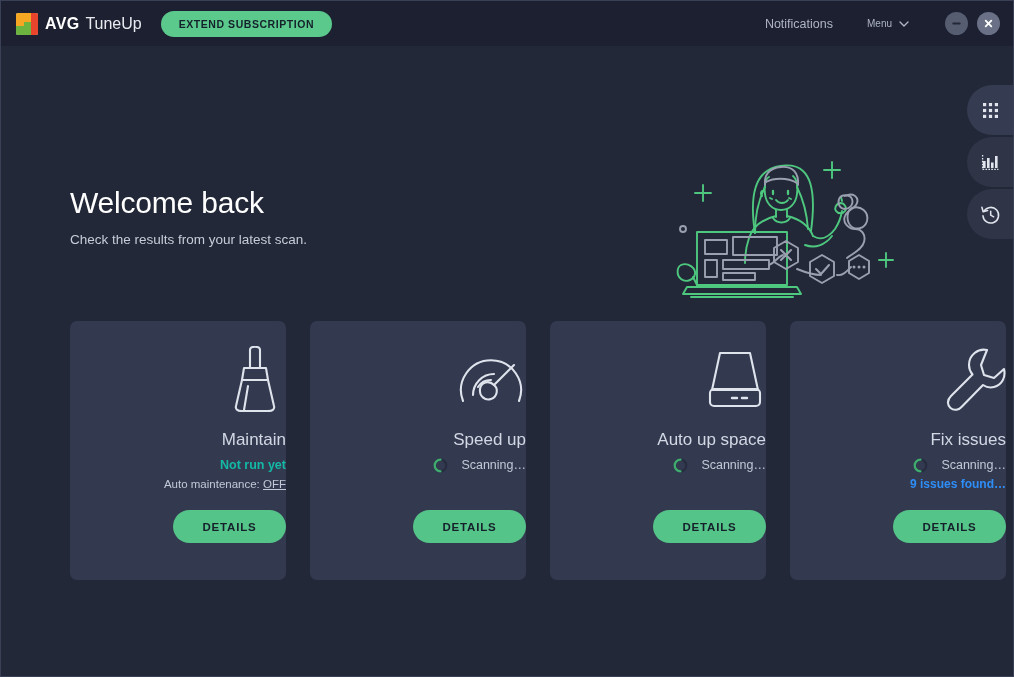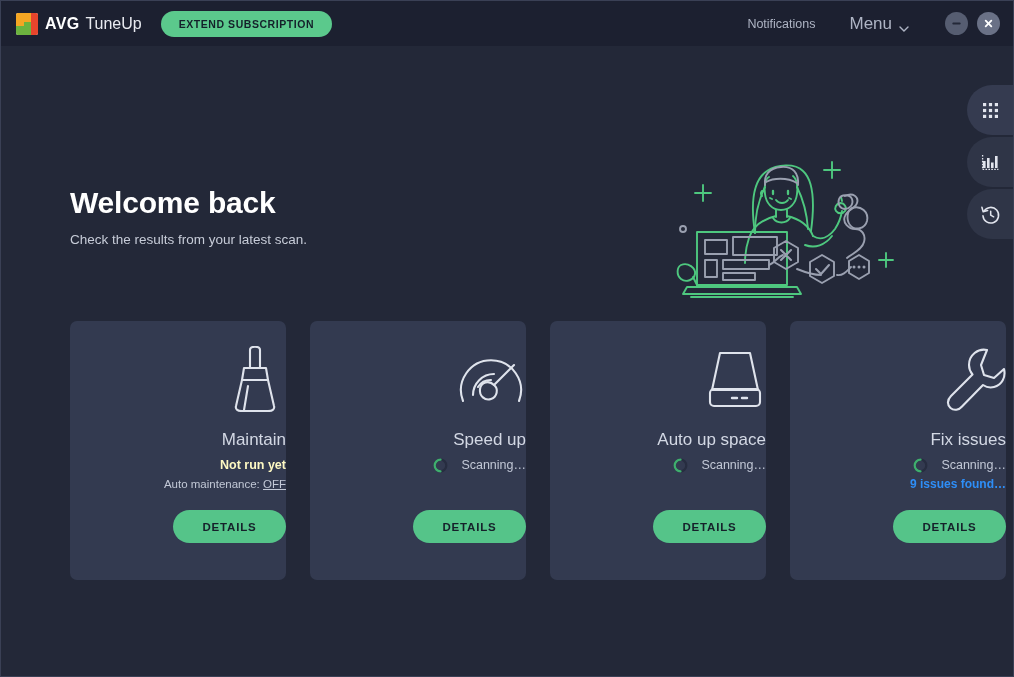--- a/index.html
+++ b/index.html
@@ -95,21 +95,21 @@
   }
 
   .tb-link {
     color: #aeb4c4;
     font-size: 12.5px;
     cursor: pointer;
     margin-right: 34px;
   }
   .tb-menu {
     color: #aeb4c4;
-    font-size: 17px;
+    font-size: 10px;
     cursor: pointer;
     display: flex;
     align-items: center;
     margin-right: 28px;
   }
   .chev {
     margin-left: 7px;
     width: 9px; height: 9px;
     display: inline-block;
   }
@@ -150,21 +150,21 @@
 
   
   #hero {
     position: absolute;
     left: 69px;
     top: 185px;
   }
   #welcome-title {
     color: #ffffff;
     font-size: 30px;
-    font-weight: bold;
+    font-weight: normal;
     letter-spacing: -0.2px;
   }
   #welcome-sub {
     color: #c7ccd8;
     font-size: 13.5px;
     margin-top: 12px;
   }
 
   #illustration {
     position: absolute;
@@ -209,21 +209,21 @@
   }
 
   .card-status {
     margin-top: 7px;
     display: flex;
     align-items: center;
     justify-content: center;
     height: 16px;
   }
   .status-blue {
-    color: #fef9c3;
+    color: #14b8a6;
     font-size: 12.5px;
     font-weight: bold;
   }
   .status-scan {
     color: #c2c8d6;
     font-size: 12.5px;
     margin-left: 13px;
   }
 
   .spinner {

